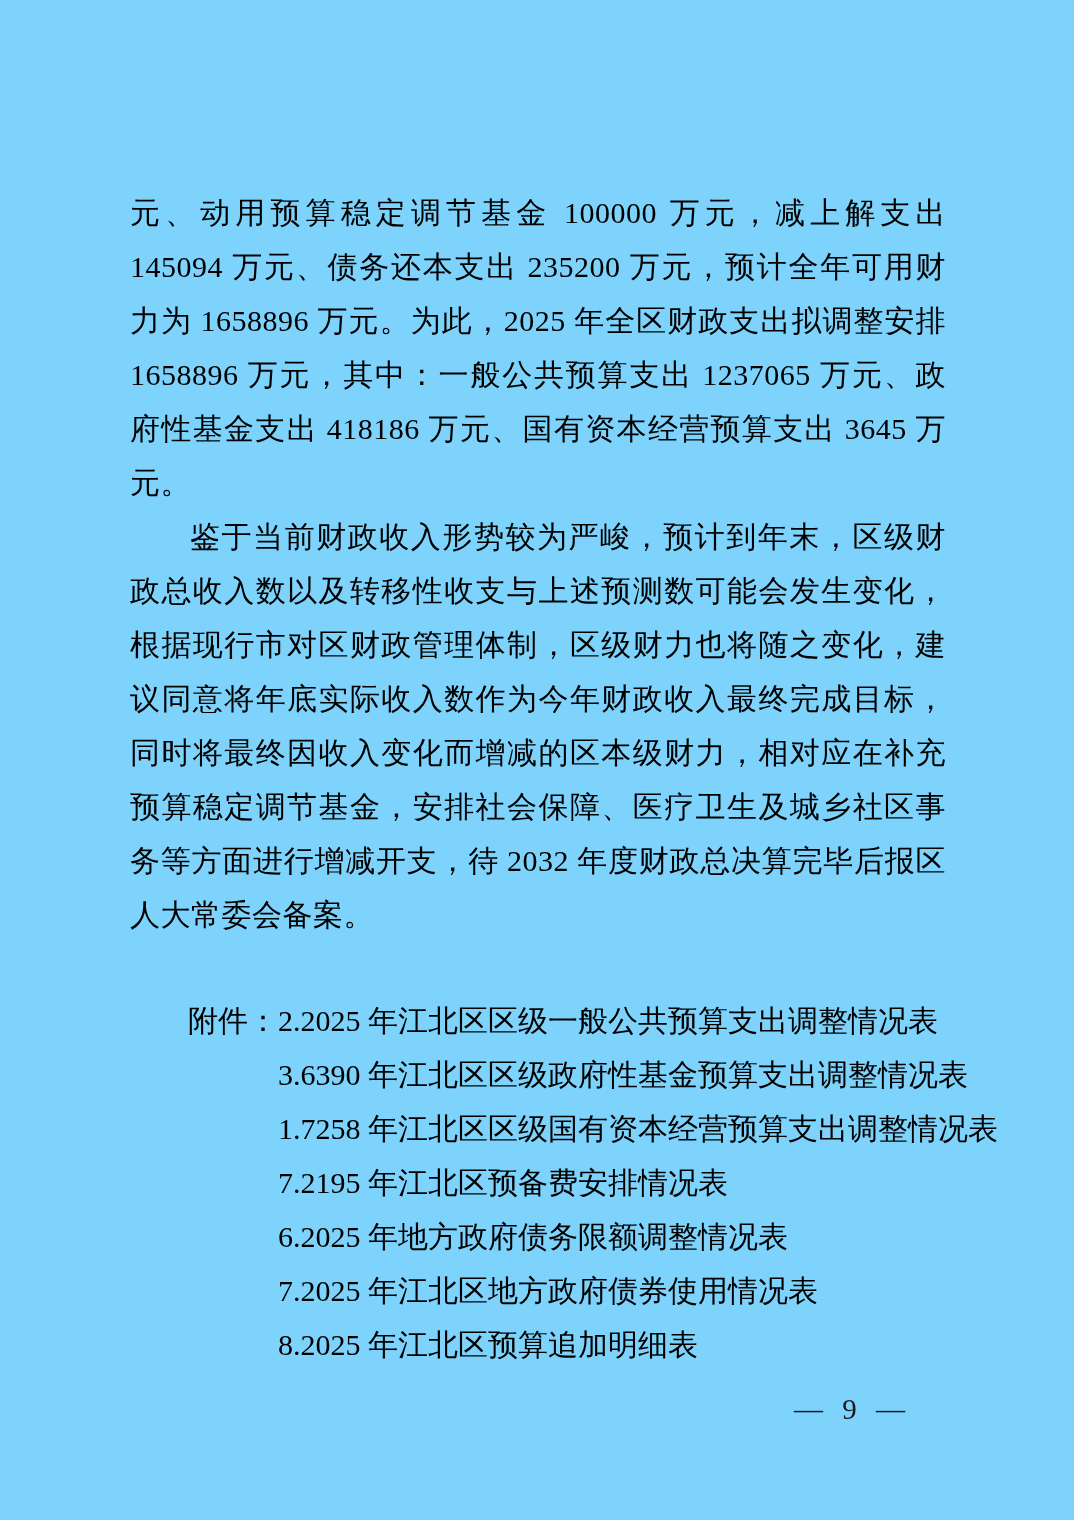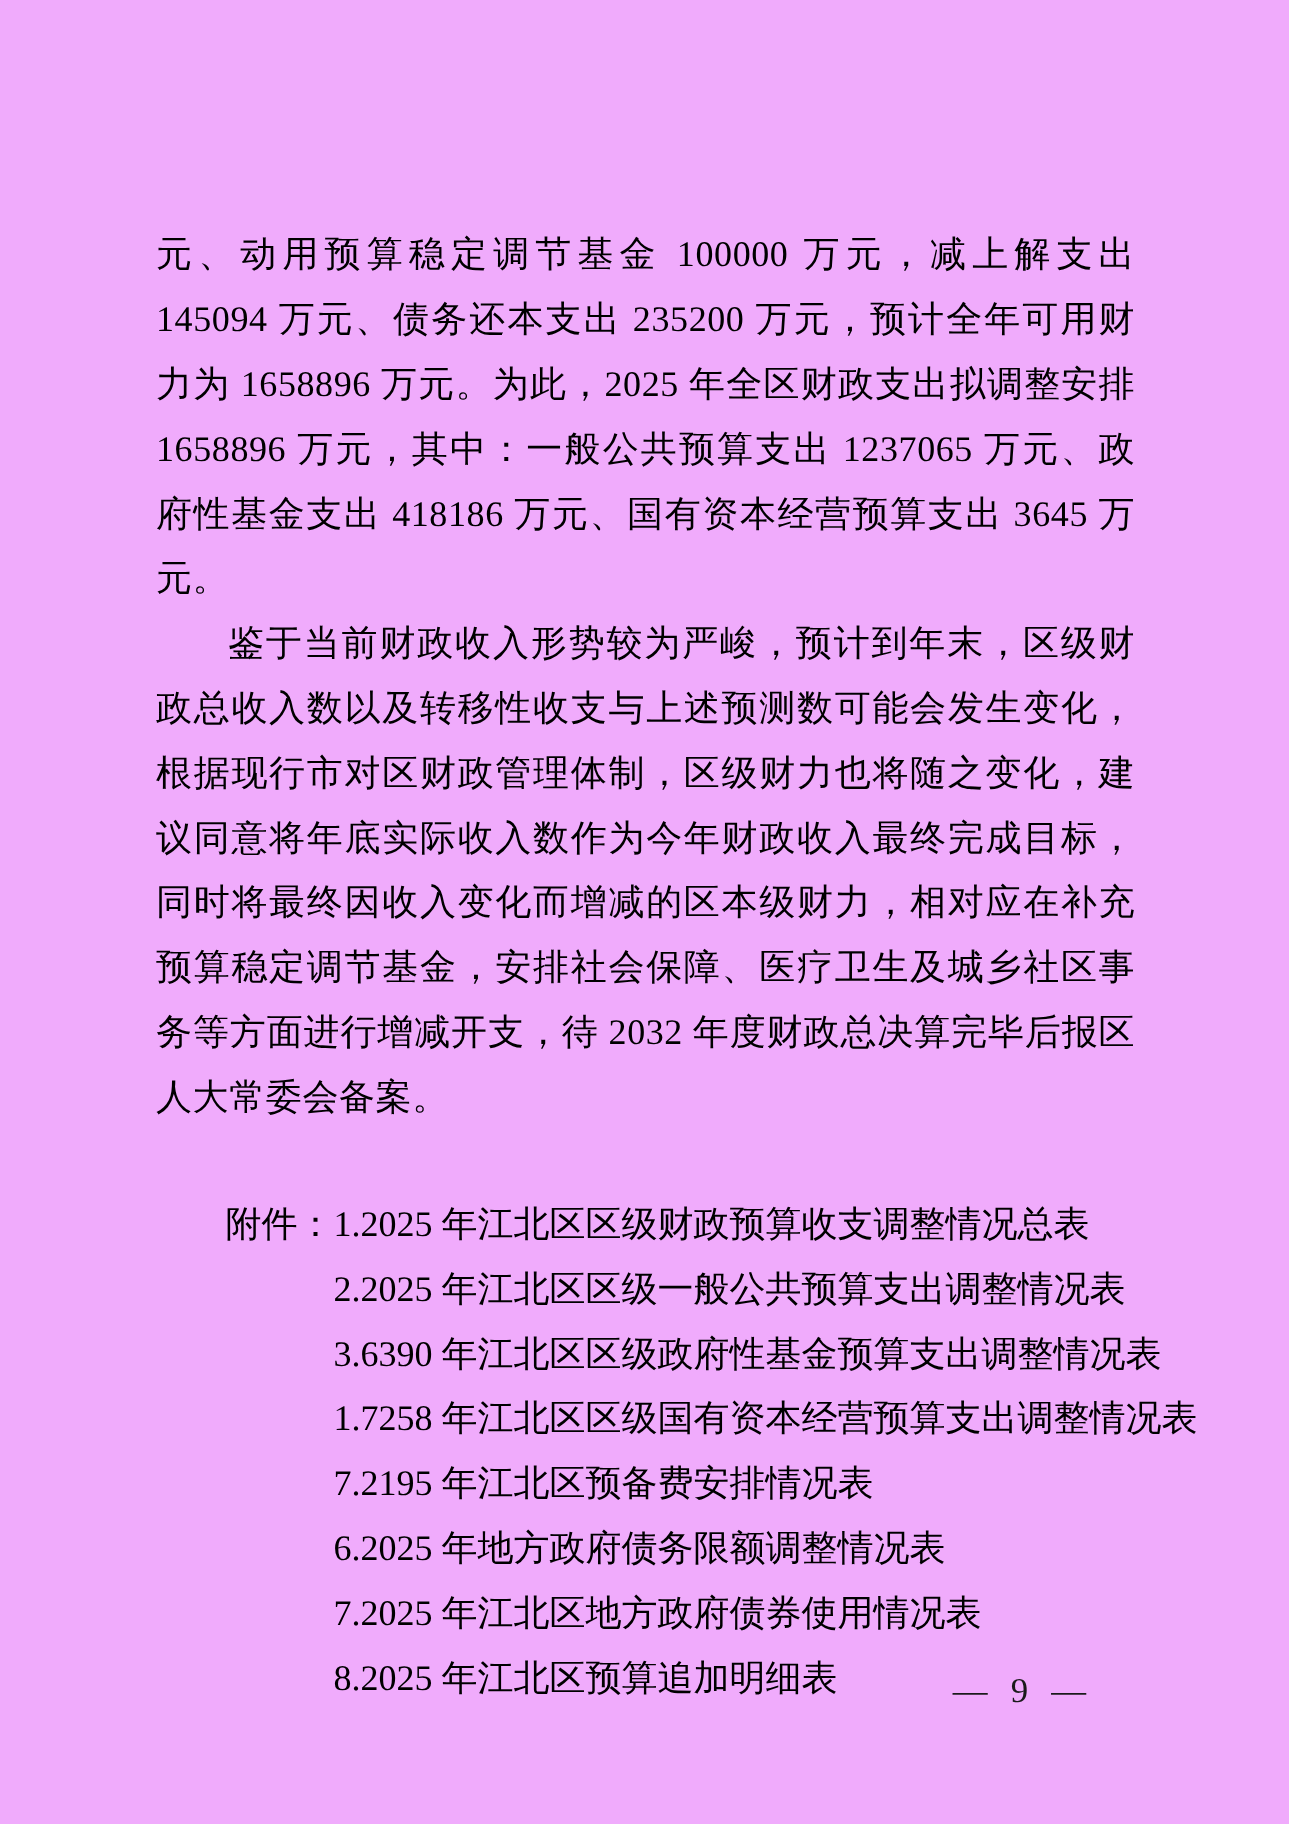--- a/index.html
+++ b/index.html
@@ -5,21 +5,21 @@
   html, body {
     margin: 0;
     padding: 0;
     background: #e8e8e8;
   }
   .page {
     position: relative;
     width: 1074px;
     height: 1520px;
     margin: 0 auto;
-    background: #f0abfc;
+    background: #7dd3fc;
     color: #000000;
     font-family: "Liberation Serif", "DejaVu Serif", serif;
     font-size: 30px;
     line-height: 54px;
     overflow: hidden;
   }
   .content {
     position: absolute;
     left: 130px;
     top: 186px;
@@ -66,21 +66,20 @@
 <div class="page">
   <div class="content">
 
     <p class="para">元、动用预算稳定调节基金 100000 万元，减上解支出 145094 万元、债务还本支出 235200 万元，预计全年可用财力为 1658896 万元。为此，2025 年全区财政支出拟调整安排 1658896 万元，其中：一般公共预算支出 1237065 万元、政府性基金支出 418186 万元、国有资本经营预算支出 3645 万元。</p>
 
     <p class="para indent">鉴于当前财政收入形势较为严峻，预计到年末，区级财政总收入数以及转移性收支与上述预测数可能会发生变化，根据现行市对区财政管理体制，区级财力也将随之变化，建议同意将年底实际收入数作为今年财政收入最终完成目标，同时将最终因收入变化而增减的区本级财力，相对应在补充预算稳定调节基金，安排社会保障、医疗卫生及城乡社区事务等方面进行增减开支，待 2032 年度财政总决算完毕后报区人大常委会备案。</p>
 
     <div class="attachments">
       <span class="att-label">附件：</span>
       <div class="att-items">
-        <div class="att-item">1.2025 年江北区区级财政预算收支调整情况总表</div>
         <div class="att-item">2.2025 年江北区区级一般公共预算支出调整情况表</div>
         <div class="att-item">3.6390 年江北区区级政府性基金预算支出调整情况表</div>
         <div class="att-item">1.7258 年江北区区级国有资本经营预算支出调整情况表</div>
         <div class="att-item">7.2195 年江北区预备费安排情况表</div>
         <div class="att-item">6.2025 年地方政府债务限额调整情况表</div>
         <div class="att-item">7.2025 年江北区地方政府债券使用情况表</div>
         <div class="att-item">8.2025 年江北区预算追加明细表</div>
       </div>
     </div>
 

